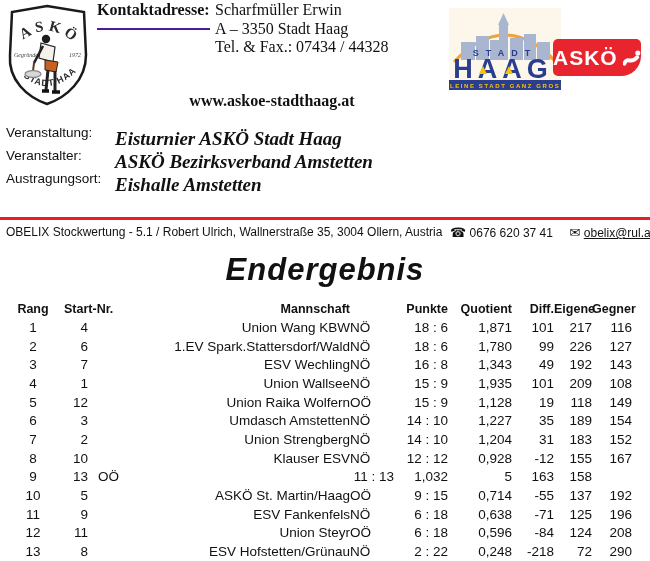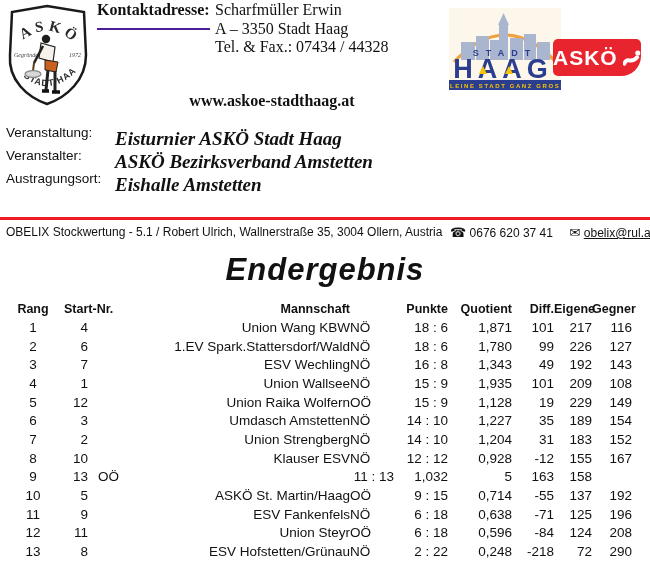--- a/index.html
+++ b/index.html
@@ -223,21 +223,21 @@
           <div class="cell c-geg">108</div>
         </div>
         <div class="trow">
           <div class="cell c-rang">5</div>
           <div class="cell c-start">12</div>
           <div class="cell c-team">Union Raika Wolfern</div>
           <div class="cell c-region">OÖ</div>
           <div class="cell c-punkte">15 : 9</div>
           <div class="cell c-quot">1,128</div>
           <div class="cell c-diff">19</div>
-          <div class="cell c-eig">229</div>
+          <div class="cell c-eig">118</div>
           <div class="cell c-geg">149</div>
         </div>
         <div class="trow">
           <div class="cell c-rang">6</div>
           <div class="cell c-start">3</div>
           <div class="cell c-team">Umdasch Amstetten</div>
           <div class="cell c-region">NÖ</div>
           <div class="cell c-punkte">14 : 10</div>
           <div class="cell c-quot">1,227</div>
           <div class="cell c-diff">35</div>

